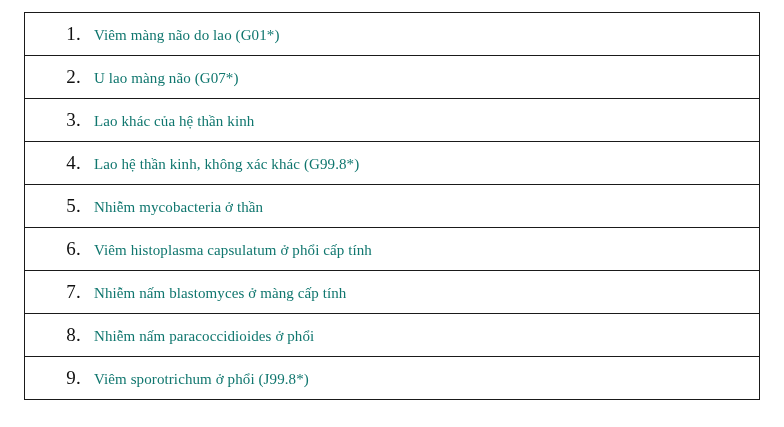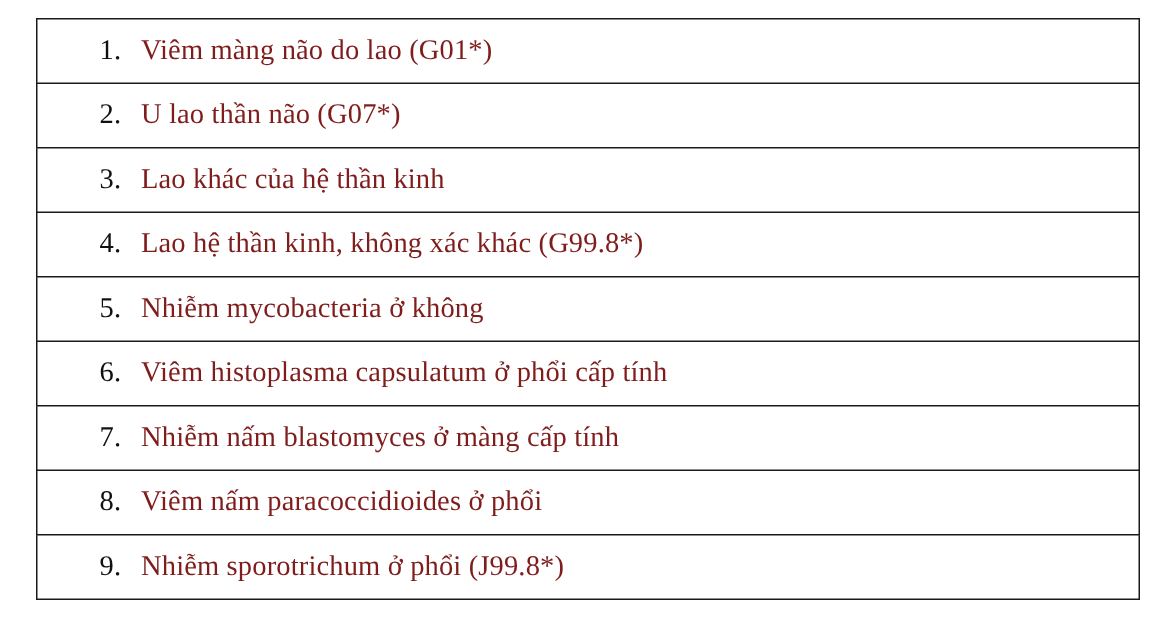--- a/index.html
+++ b/index.html
@@ -47,22 +47,22 @@
     display: inline-block;
     width: 26px;
     text-align: right;
     font-size: 19px;
     color: #111111;
     letter-spacing: 0.2px;
   }
   .txt {
     display: inline-block;
     margin-left: 13px;
-    font-size: 19px;
-    color: #7f1d1d;
+    font-size: 15px;
+    color: #0f766e;
     letter-spacing: 0.1px;
   }
 </style>
 </head>
 <body>
 
 <div class="page">
   <table class="list-table">
     <tbody>
       <tr>
@@ -70,21 +70,21 @@
           <div class="row-inner">
             <span class="num">1.</span>
             <span class="txt">Viêm màng não do lao (G01*)</span>
           </div>
         </td>
       </tr>
       <tr>
         <td>
           <div class="row-inner">
             <span class="num">2.</span>
-            <span class="txt">U lao thần não (G07*)</span>
+            <span class="txt">U lao màng não (G07*)</span>
           </div>
         </td>
       </tr>
       <tr>
         <td>
           <div class="row-inner">
             <span class="num">3.</span>
             <span class="txt">Lao khác của hệ thần kinh</span>
           </div>
         </td>
@@ -94,21 +94,21 @@
           <div class="row-inner">
             <span class="num">4.</span>
             <span class="txt">Lao hệ thần kinh, không xác khác (G99.8*)</span>
           </div>
         </td>
       </tr>
       <tr>
         <td>
           <div class="row-inner">
             <span class="num">5.</span>
-            <span class="txt">Nhiễm mycobacteria ở không</span>
+            <span class="txt">Nhiễm mycobacteria ở thần</span>
           </div>
         </td>
       </tr>
       <tr>
         <td>
           <div class="row-inner">
             <span class="num">6.</span>
             <span class="txt">Viêm histoplasma capsulatum ở phổi cấp tính</span>
           </div>
         </td>
@@ -118,27 +118,27 @@
           <div class="row-inner">
             <span class="num">7.</span>
             <span class="txt">Nhiễm nấm blastomyces ở màng cấp tính</span>
           </div>
         </td>
       </tr>
       <tr>
         <td>
           <div class="row-inner">
             <span class="num">8.</span>
-            <span class="txt">Viêm nấm paracoccidioides ở phổi</span>
+            <span class="txt">Nhiễm nấm paracoccidioides ở phổi</span>
           </div>
         </td>
       </tr>
       <tr>
         <td>
           <div class="row-inner">
             <span class="num">9.</span>
-            <span class="txt">Nhiễm sporotrichum ở phổi (J99.8*)</span>
+            <span class="txt">Viêm sporotrichum ở phổi (J99.8*)</span>
           </div>
         </td>
       </tr>
     </tbody>
   </table>
 </div>
 
 </body></html>

